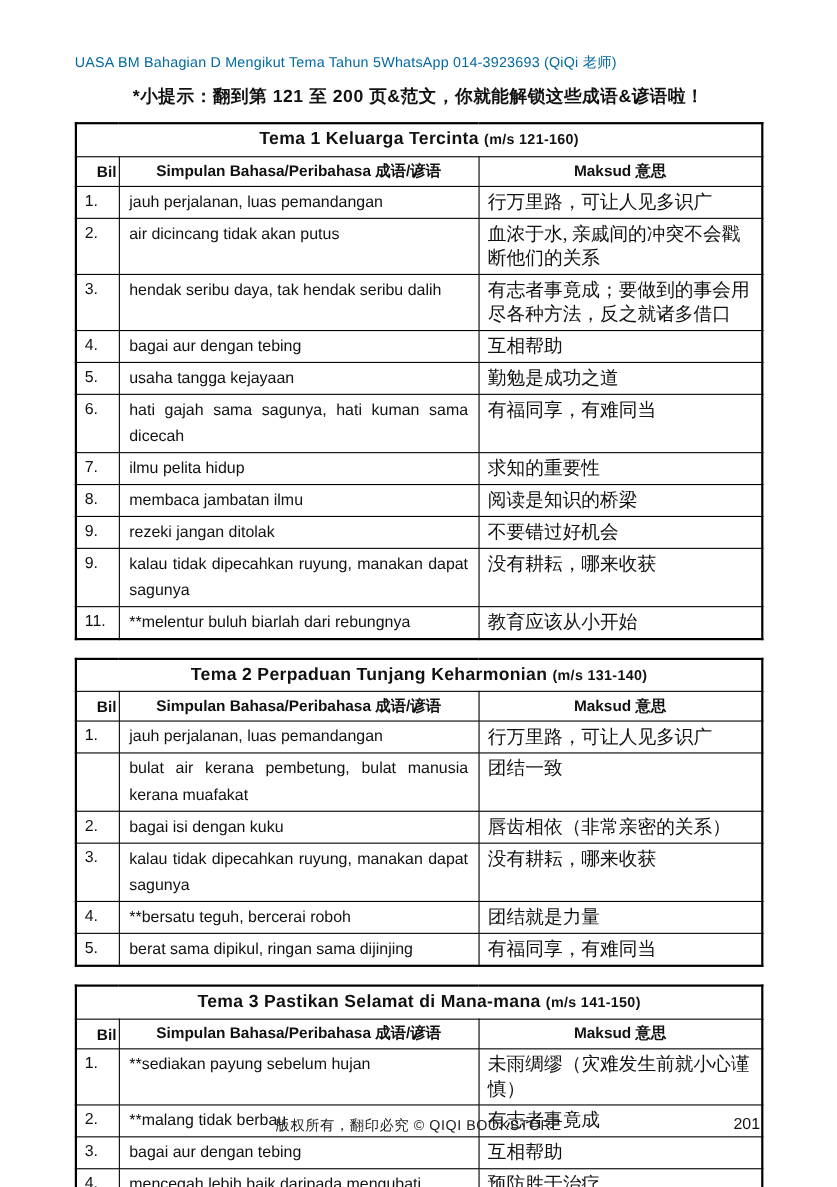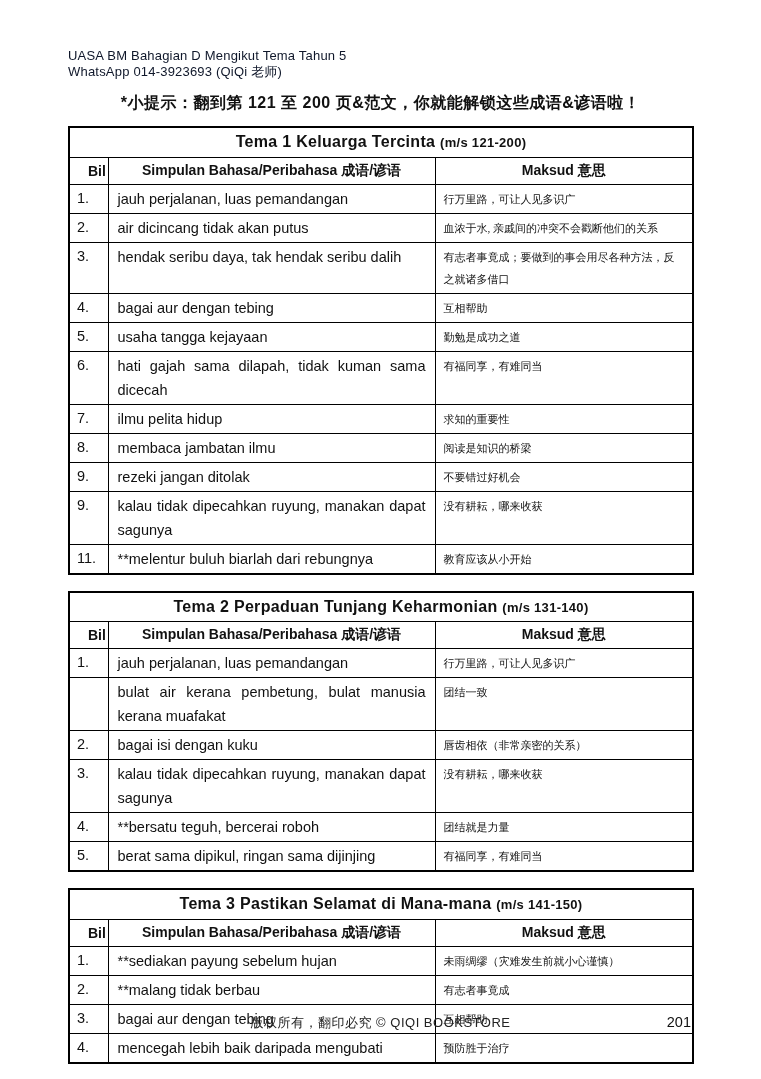--- a/index.html
+++ b/index.html
@@ -8,23 +8,22 @@
     width: 761px; height: 1079px;
     font-family: "Liberation Sans", sans-serif;
     color: #111;
     position: relative;
     overflow: hidden;
   }
   .page { position: relative; width: 761px; height: 1079px; padding: 48px 68px 0 68px; }
 
   .page-header {
     display: flex; justify-content: flex-start; align-items: baseline;
-    font-size: 13px; color: #0f172a; letter-spacing: 0.2px;
+    font-size: 13px; color: #0369a1; letter-spacing: 0.2px;
     margin-bottom: 12px;
-    flex-direction: column;
   }
 
   .page-title {
     text-align: center; margin: 4px 0 7px 0;
   }
   .page-title span {
     font-size: 20px; font-weight: 700; letter-spacing: 0.3px;
     border-bottom: 2.5px solid #000; padding-bottom: 1px;
     display: inline-block;
   }
@@ -58,21 +57,21 @@
   td { vertical-align: top; }
   td.bil-cell {
     font-size: 14.5px; padding: 2px 2px 2px 7px; line-height: 23px;
   }
   td.phrase-cell {
     font-size: 14.5px; padding: 2px 9px; line-height: 24px;
     text-align: justify;
   }
   td.meaning-cell {
     font-family: "Liberation Serif", serif;
-    font-size: 11px; padding: 3px 8px; line-height: 22px;
+    font-size: 17px; padding: 3px 8px; line-height: 22px;
   }
 
   .page-footer {
     position: absolute; left: 68px; right: 68px; top: 1014px;
     height: 22px; font-size: 13px;
   }
   .footer-copyright {
     position: absolute; left: 0; right: 0; text-align: center;
     color: #222; letter-spacing: 0.5px;
   }
@@ -97,21 +96,21 @@
     <table>
       <colgroup>
           <col class="c-bil">
           <col class="c-phrase">
           <col class="c-meaning">
         </colgroup>
       <thead>
         <tr class="table-title-row">
           <th colspan="3">
             <span>Tema 1 Keluarga Tercinta</span>
-            <span class="pages">(m/s 121-200)</span>
+            <span class="pages">(m/s 121-160)</span>
           </th>
         </tr>
         <tr class="col-header-row">
           <th>Bil</th>
           <th>Simpulan Bahasa/Peribahasa 成语/谚语</th>
           <th>Maksud 意思</th>
         </tr>
       </thead>
       <tbody>
           <tr>
@@ -134,21 +133,21 @@
             <td class="phrase-cell">bagai aur dengan tebing</td>
             <td class="meaning-cell">互相帮助</td>
           </tr>
           <tr>
             <td class="bil-cell">5.</td>
             <td class="phrase-cell">usaha tangga kejayaan</td>
             <td class="meaning-cell">勤勉是成功之道</td>
           </tr>
           <tr>
             <td class="bil-cell">6.</td>
-            <td class="phrase-cell">hati gajah sama dilapah, tidak kuman sama dicecah</td>
+            <td class="phrase-cell">hati gajah sama sagunya, hati kuman sama dicecah</td>
             <td class="meaning-cell">有福同享，有难同当</td>
           </tr>
           <tr>
             <td class="bil-cell">7.</td>
             <td class="phrase-cell">ilmu pelita hidup</td>
             <td class="meaning-cell">求知的重要性</td>
           </tr>
           <tr>
             <td class="bil-cell">8.</td>
             <td class="phrase-cell">membaca jambatan ilmu</td>

